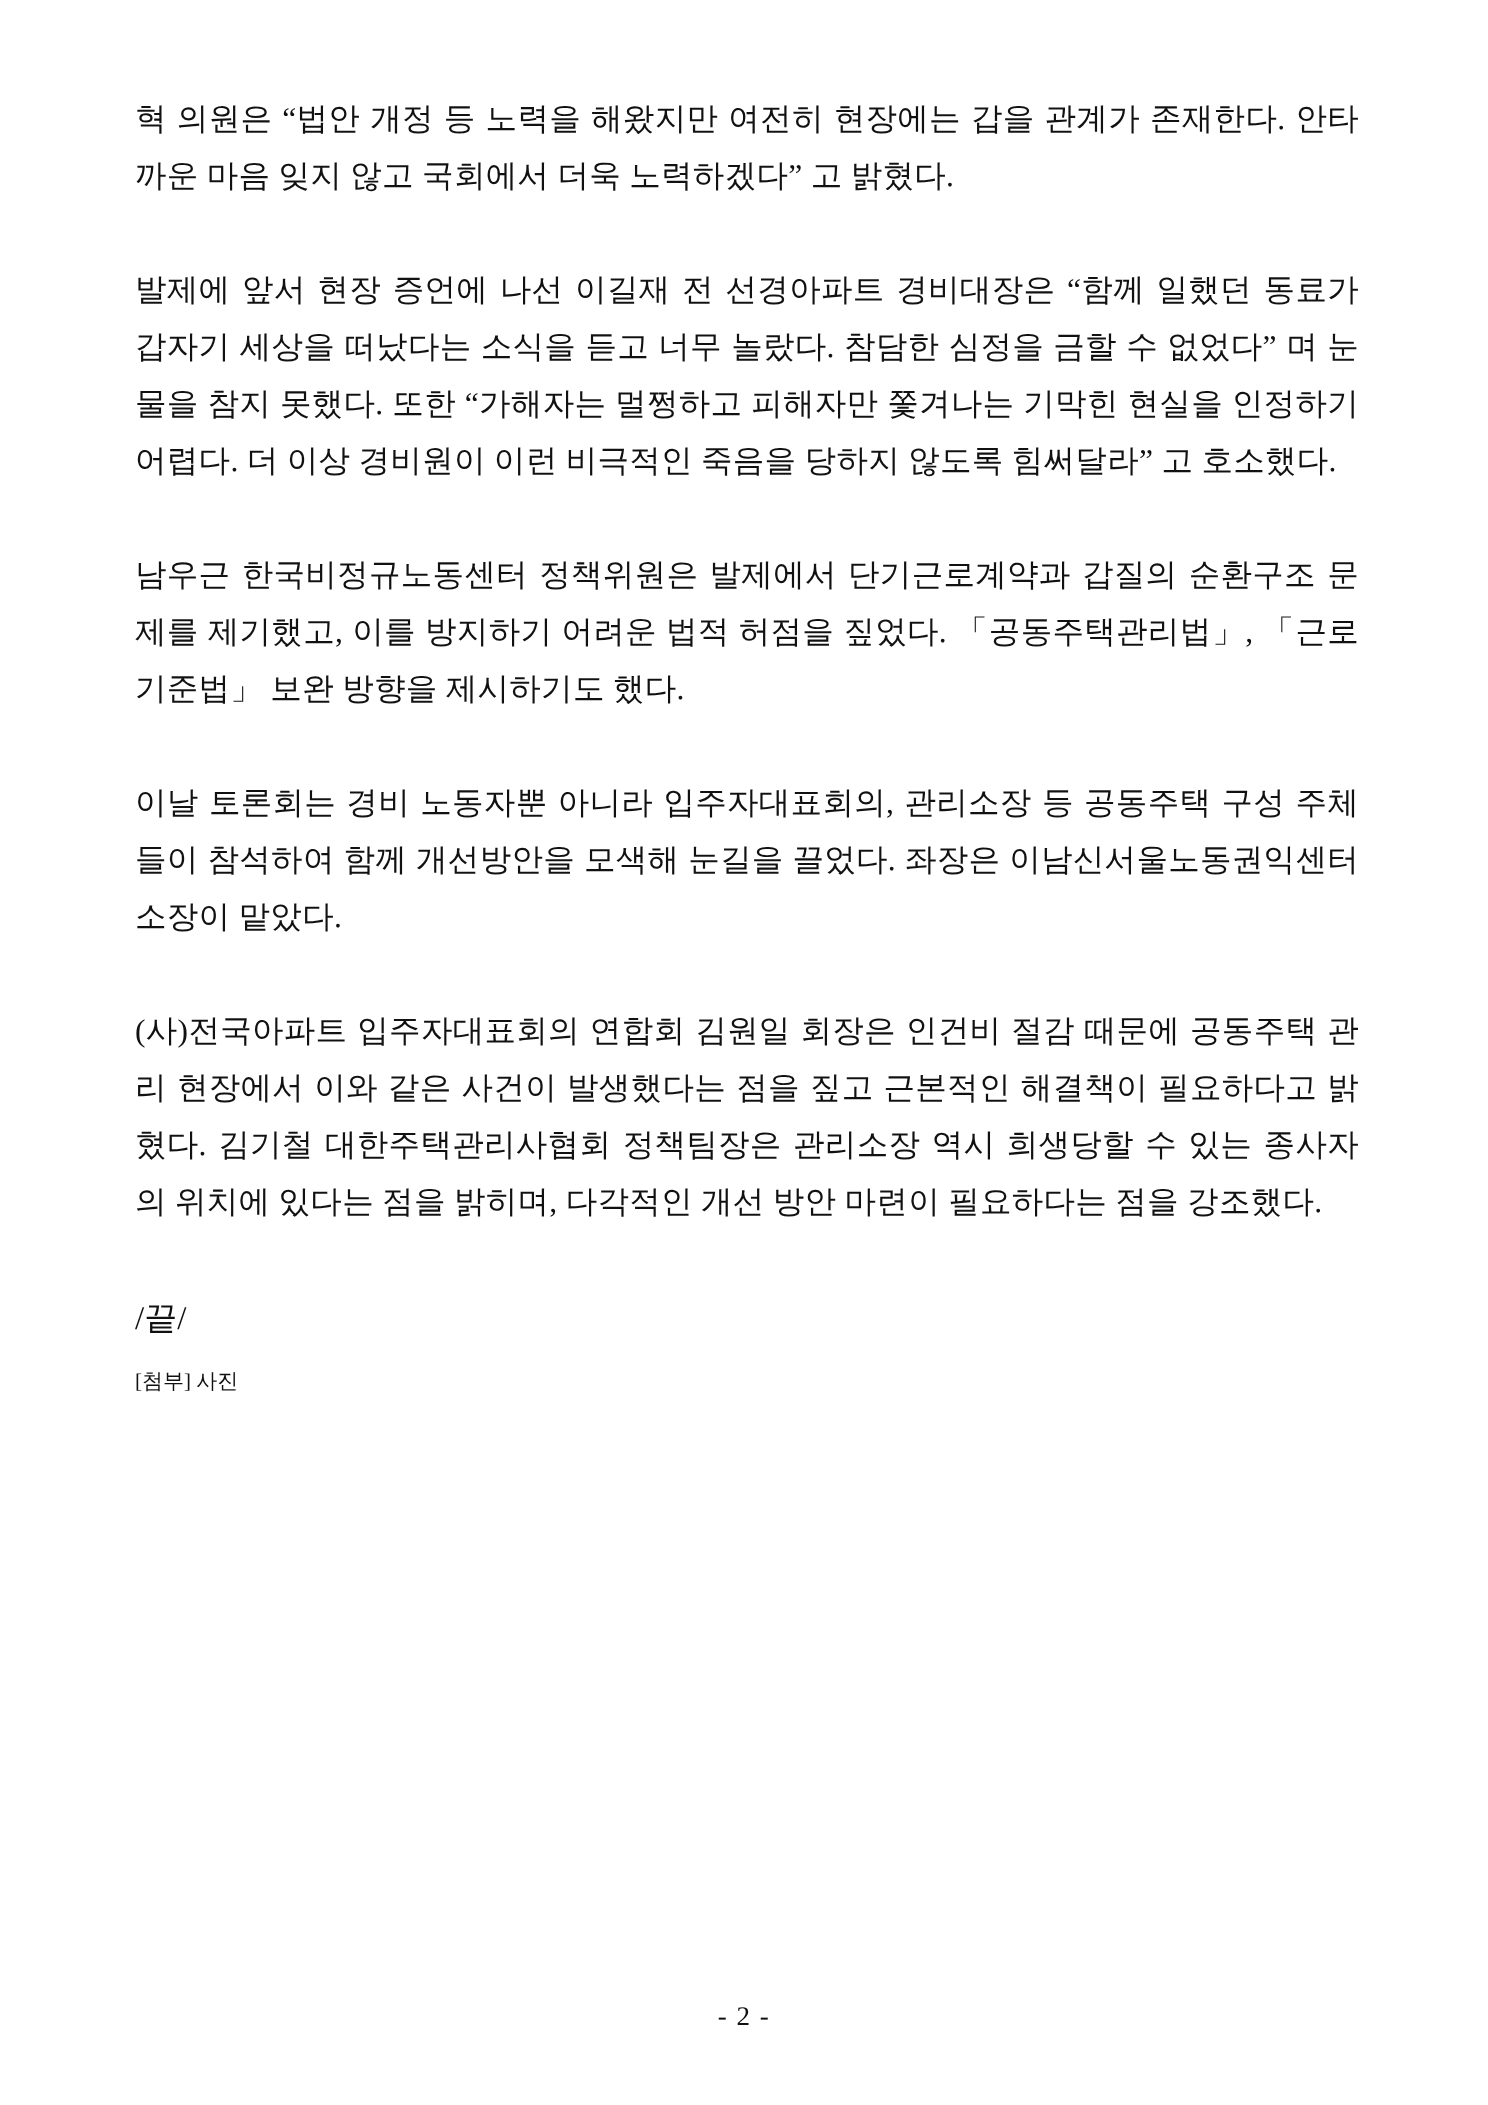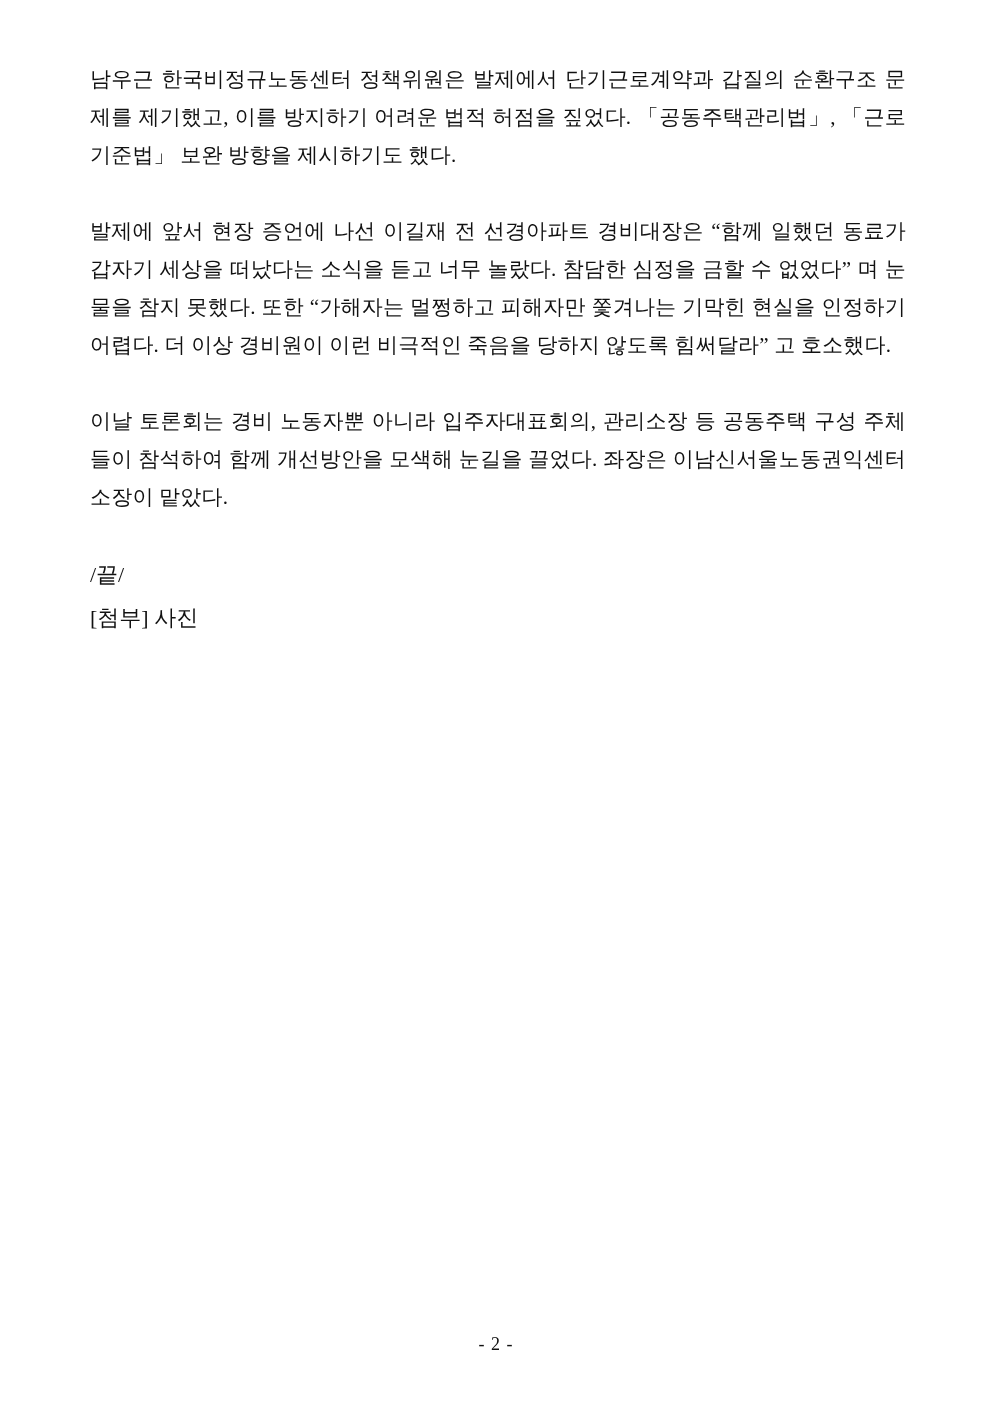--- a/index.html
+++ b/index.html
@@ -35,43 +35,45 @@
     letter-spacing: 0.2px;
   }
   .closing {
     margin: 0;
     font-size: 22px;
     line-height: 42px;
     text-align: left;
   }
   .attachment {
     margin: 0;
-    font-size: 22px;
+    font-size: 14px;
     line-height: 44px;
     text-align: left;
   }
   .footer {
     position: absolute;
     left: 0;
     top: 1334px;
     width: 100%;
     text-align: center;
     font-size: 18px;
     letter-spacing: 1px;
     color: #111111;
     font-family: "Liberation Serif", "DejaVu Serif", serif;
   }
 </style>
 </head>
 <body>
 
 <div class="page">
   <main class="content">
+    <p class="para">혁 의원은 “법안 개정 등 노력을 해왔지만 여전히 현장에는 갑을 관계가 존재한다. 안타까운 마음 잊지 않고 국회에서 더욱 노력하겠다” 고 밝혔다.</p>
+    <p class="para">발제에 앞서 현장 증언에 나선 이길재 전 선경아파트 경비대장은 “함께 일했던 동료가 갑자기 세상을 떠났다는 소식을 듣고 너무 놀랐다. 참담한 심정을 금할 수 없었다” 며 눈물을 참지 못했다. 또한 “가해자는 멀쩡하고 피해자만 쫓겨나는 기막힌 현실을 인정하기 어렵다. 더 이상 경비원이 이런 비극적인 죽음을 당하지 않도록 힘써달라” 고 호소했다.</p>
     <p class="para">남우근 한국비정규노동센터 정책위원은 발제에서 단기근로계약과 갑질의 순환구조 문제를 제기했고, 이를 방지하기 어려운 법적 허점을 짚었다. 「공동주택관리법」, 「근로기준법」 보완 방향을 제시하기도 했다.</p>
-    <p class="para">발제에 앞서 현장 증언에 나선 이길재 전 선경아파트 경비대장은 “함께 일했던 동료가 갑자기 세상을 떠났다는 소식을 듣고 너무 놀랐다. 참담한 심정을 금할 수 없었다” 며 눈물을 참지 못했다. 또한 “가해자는 멀쩡하고 피해자만 쫓겨나는 기막힌 현실을 인정하기 어렵다. 더 이상 경비원이 이런 비극적인 죽음을 당하지 않도록 힘써달라” 고 호소했다.</p>
     <p class="para">이날 토론회는 경비 노동자뿐 아니라 입주자대표회의, 관리소장 등 공동주택 구성 주체들이 참석하여 함께 개선방안을 모색해 눈길을 끌었다. 좌장은 이남신서울노동권익센터 소장이 맡았다.</p>
+    <p class="para">(사)전국아파트 입주자대표회의 연합회 김원일 회장은 인건비 절감 때문에 공동주택 관리 현장에서 이와 같은 사건이 발생했다는 점을 짚고 근본적인 해결책이 필요하다고 밝혔다. 김기철 대한주택관리사협회 정책팀장은 관리소장 역시 희생당할 수 있는 종사자의 위치에 있다는 점을 밝히며, 다각적인 개선 방안 마련이 필요하다는 점을 강조했다.</p>
     <p class="closing">/끝/</p>
     <p class="attachment">[첨부] 사진</p>
   </main>
   <footer class="footer">
     <span>- 2 -</span>
   </footer>
 </div>
 
 </body></html>

